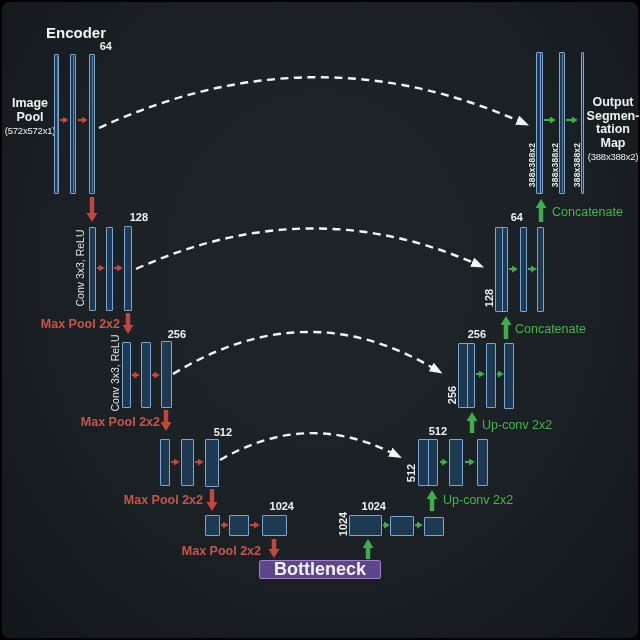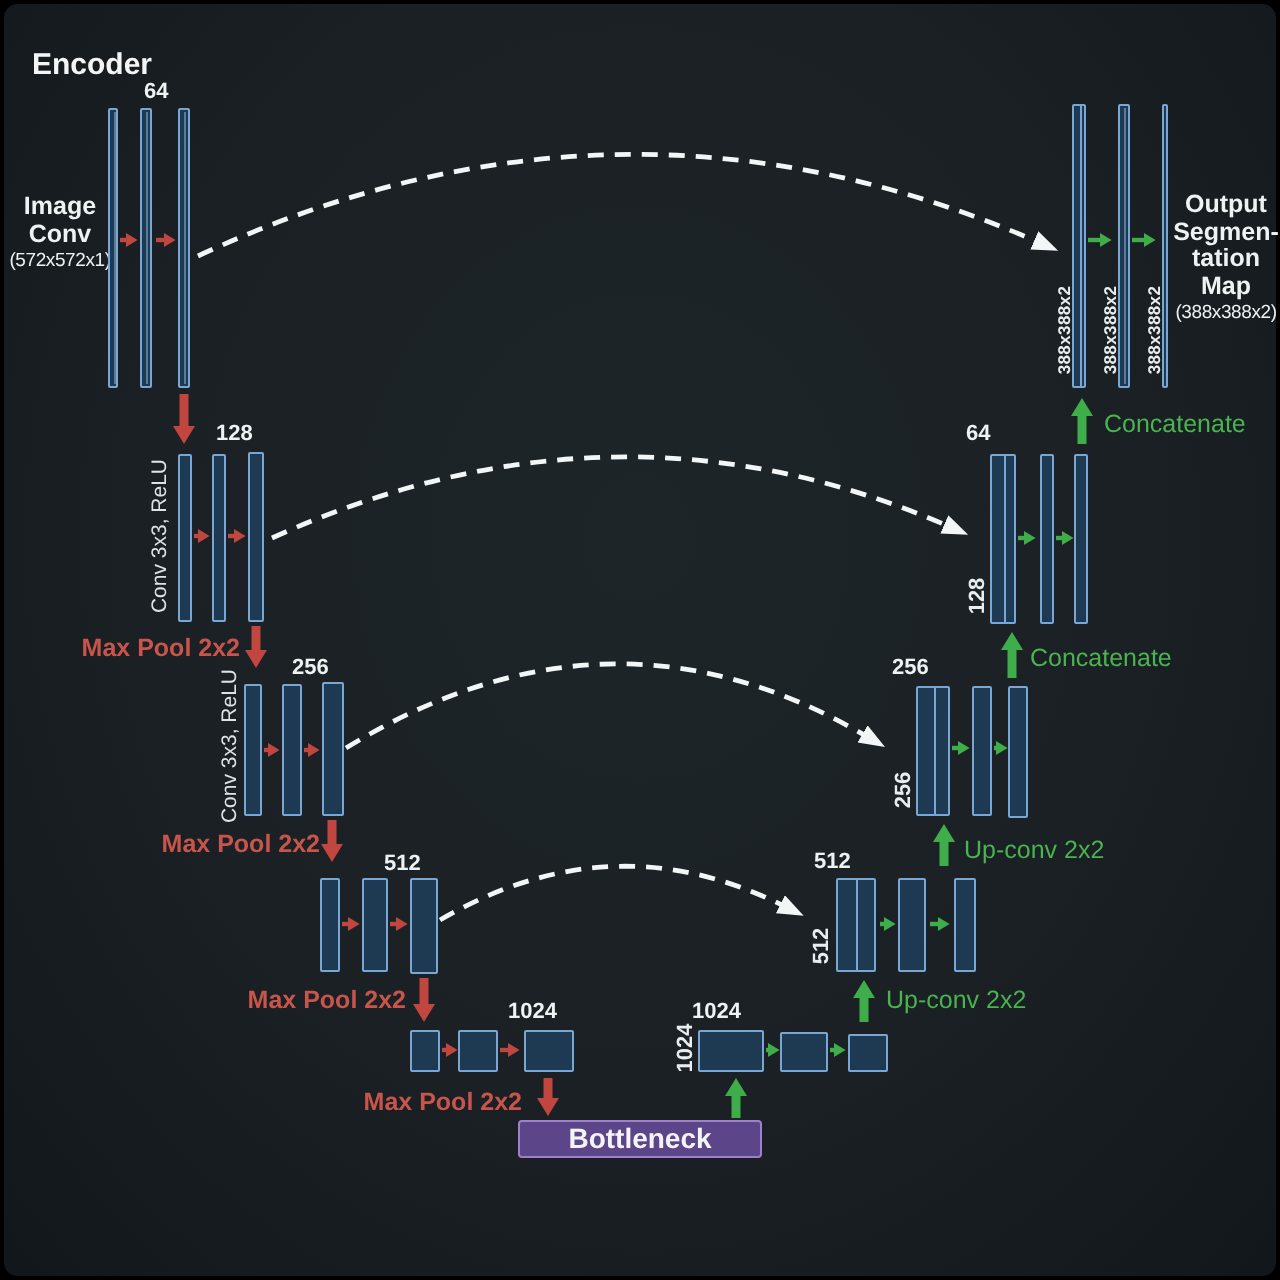--- a/index.html
+++ b/index.html
@@ -3,33 +3,33 @@
 <meta charset="utf-8">
 <style>
   html,body{margin:0;padding:0;background:#000;width:640px;height:640px;overflow:hidden;}
   .canvas{position:absolute;left:2px;top:2px;width:636px;height:636px;border-radius:7px;
     background:radial-gradient(ellipse at 50% 42%, #1e2529 0%, #1a2024 55%, #11171a 100%);
     font-family:"Liberation Sans", sans-serif;}
   svg.overlay{position:absolute;left:0;top:0;width:636px;height:636px;pointer-events:none;}
   .bar{position:absolute;box-sizing:border-box;background:#1d3a52;border:1px solid #7aa6d4;border-radius:1px;}
   .bar.tall::after{content:"";position:absolute;left:50%;top:1px;bottom:1px;width:1px;background:rgba(150,190,225,.5);}
   .bar.dbl::after{content:"";position:absolute;left:50%;top:0;bottom:0;width:1px;background:#7aa6d4;}
-  .lbl{position:absolute;color:#eef2f3;font-size:11px;font-weight:bold;text-align:left;line-height:12px;white-space:nowrap;}
-  .title{position:absolute;color:#f4f6f6;font-size:15px;font-weight:bold;text-align:left;white-space:nowrap;}
+  .lbl{position:absolute;color:#eef2f3;font-size:11px;font-weight:bold;text-align:right;line-height:12px;white-space:nowrap;}
+  .title{position:absolute;color:#f4f6f6;font-size:15px;font-weight:bold;text-align:center;white-space:nowrap;}
   .rot{position:absolute;color:#e8edef;font-size:11px;font-weight:bold;white-space:nowrap;
        transform:translate(-50%,-50%) rotate(-90deg);}
   .rot.dim{font-size:8.5px;font-weight:bold;letter-spacing:.2px;}
   .rot.conv{font-size:10.5px;font-weight:normal;color:#dde3e6;}
   .redlbl{position:absolute;color:#c8554c;font-size:12.5px;font-weight:bold;white-space:nowrap;text-align:right;}
   .greenlbl{position:absolute;color:#4ab450;font-size:12.5px;font-weight:normal;white-space:nowrap;}
   .iotext{position:absolute;color:#eef2f3;font-size:12.5px;font-weight:bold;text-align:center;line-height:13.5px;white-space:nowrap;}
   .iotext .dims{font-size:9.5px;font-weight:normal;letter-spacing:-.2px;}
   .bneck{position:absolute;left:257px;top:558px;width:122px;height:19px;box-sizing:border-box;
     background:#5c4589;border:1.5px solid #9f80cc;border-radius:2px;color:#f4f4f6;
-    font-size:14px;font-weight:bold;text-align:center;line-height:16px;}
+    font-size:18px;font-weight:bold;text-align:center;line-height:16px;}
 </style>
 </head>
 <body>
 
 <div class="canvas">
 
   <svg class="overlay">
     <defs>
       <marker id="hw" markerUnits="userSpaceOnUse" markerWidth="15" markerHeight="12" refX="2" refY="5" orient="auto">
         <path d="M0,0 L13,5 L0,10 Z" fill="#f2f6f6"></path>
@@ -95,21 +95,21 @@
       <line x1="470" y1="431" x2="470" y2="418" marker-end="url(#lg)"></line>
       <line x1="504" y1="337" x2="504" y2="322" marker-end="url(#lg)"></line>
       <line x1="539" y1="220" x2="539" y2="205" marker-end="url(#lg)"></line>
     </g>
   </svg>
 
   <div class="title" style="left:14px;top:22px;width:120px;">Encoder</div>
 
   <div class="iotext" style="left:0;top:95px;width:56px;">
     <div>Image</div>
-    <div>Conv</div>
+    <div>Pool</div>
     <div class="dims">(572x572x1)</div>
   </div>
   <div class="iotext" style="left:582px;top:94px;width:58px;">
     <div>Output</div>
     <div>Segmen-</div>
     <div>tation</div>
     <div>Map</div>
     <div class="dims">(388x388x2)</div>
   </div>
 

